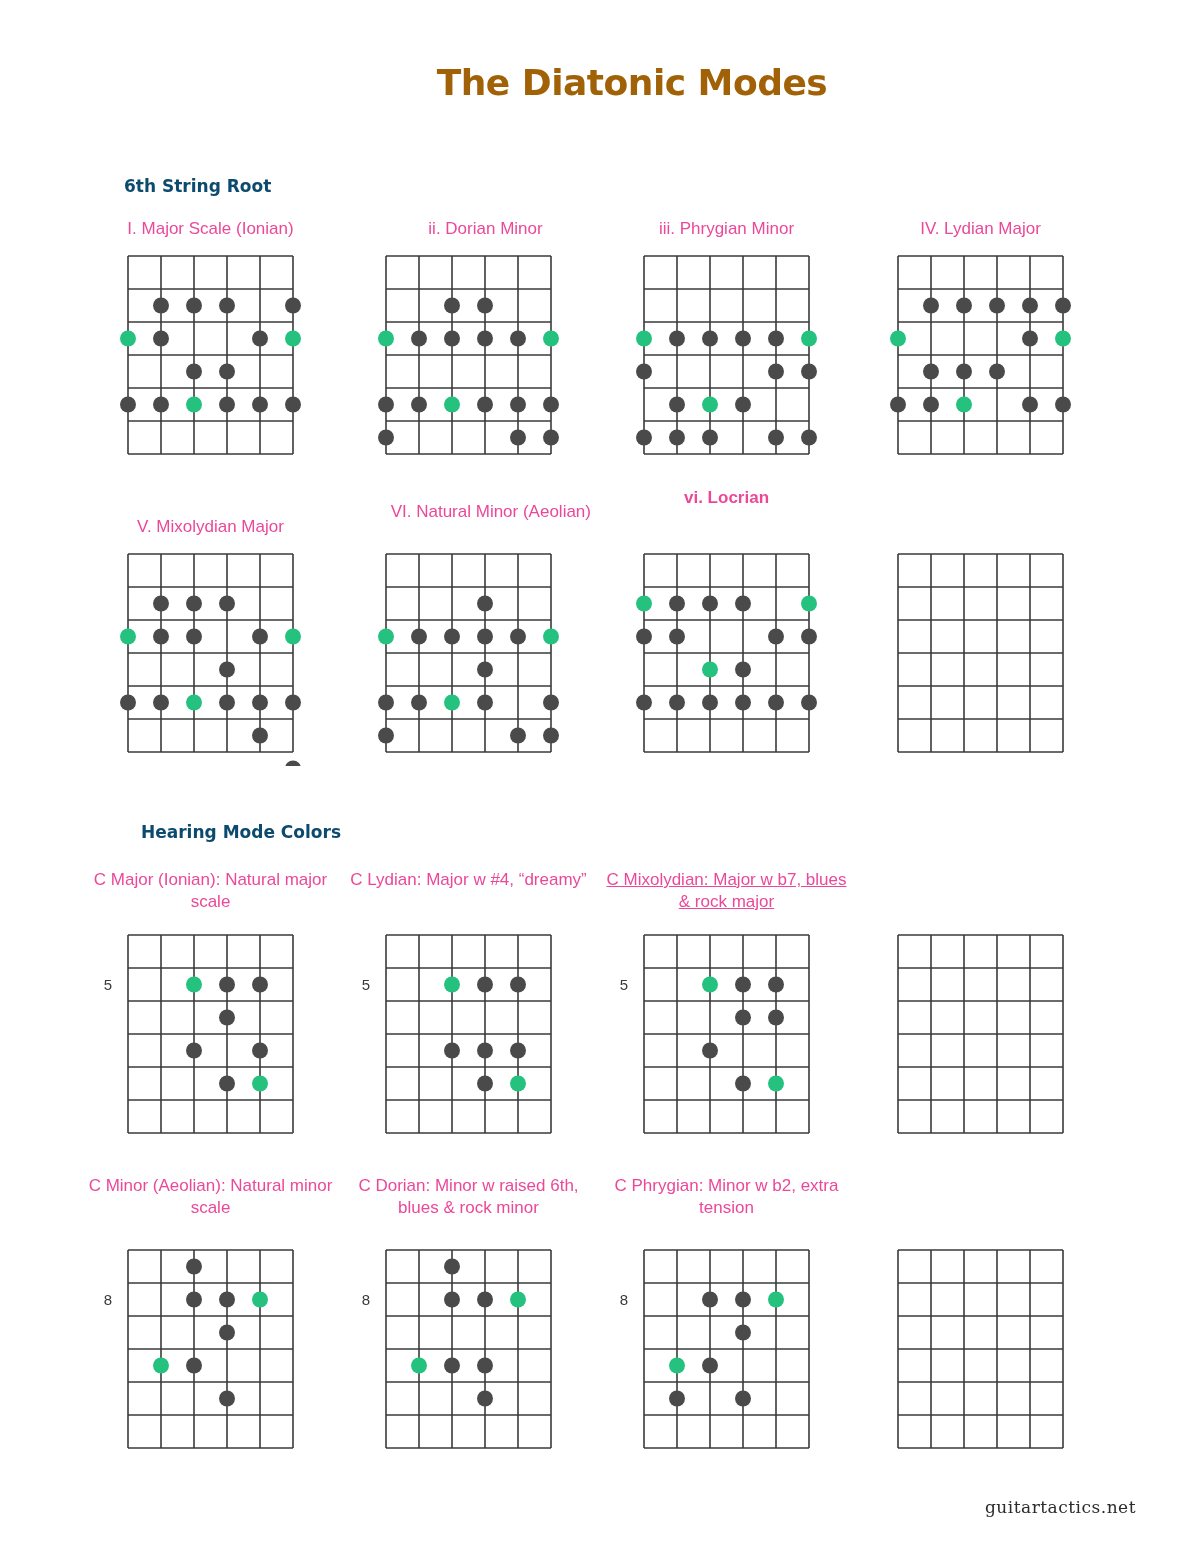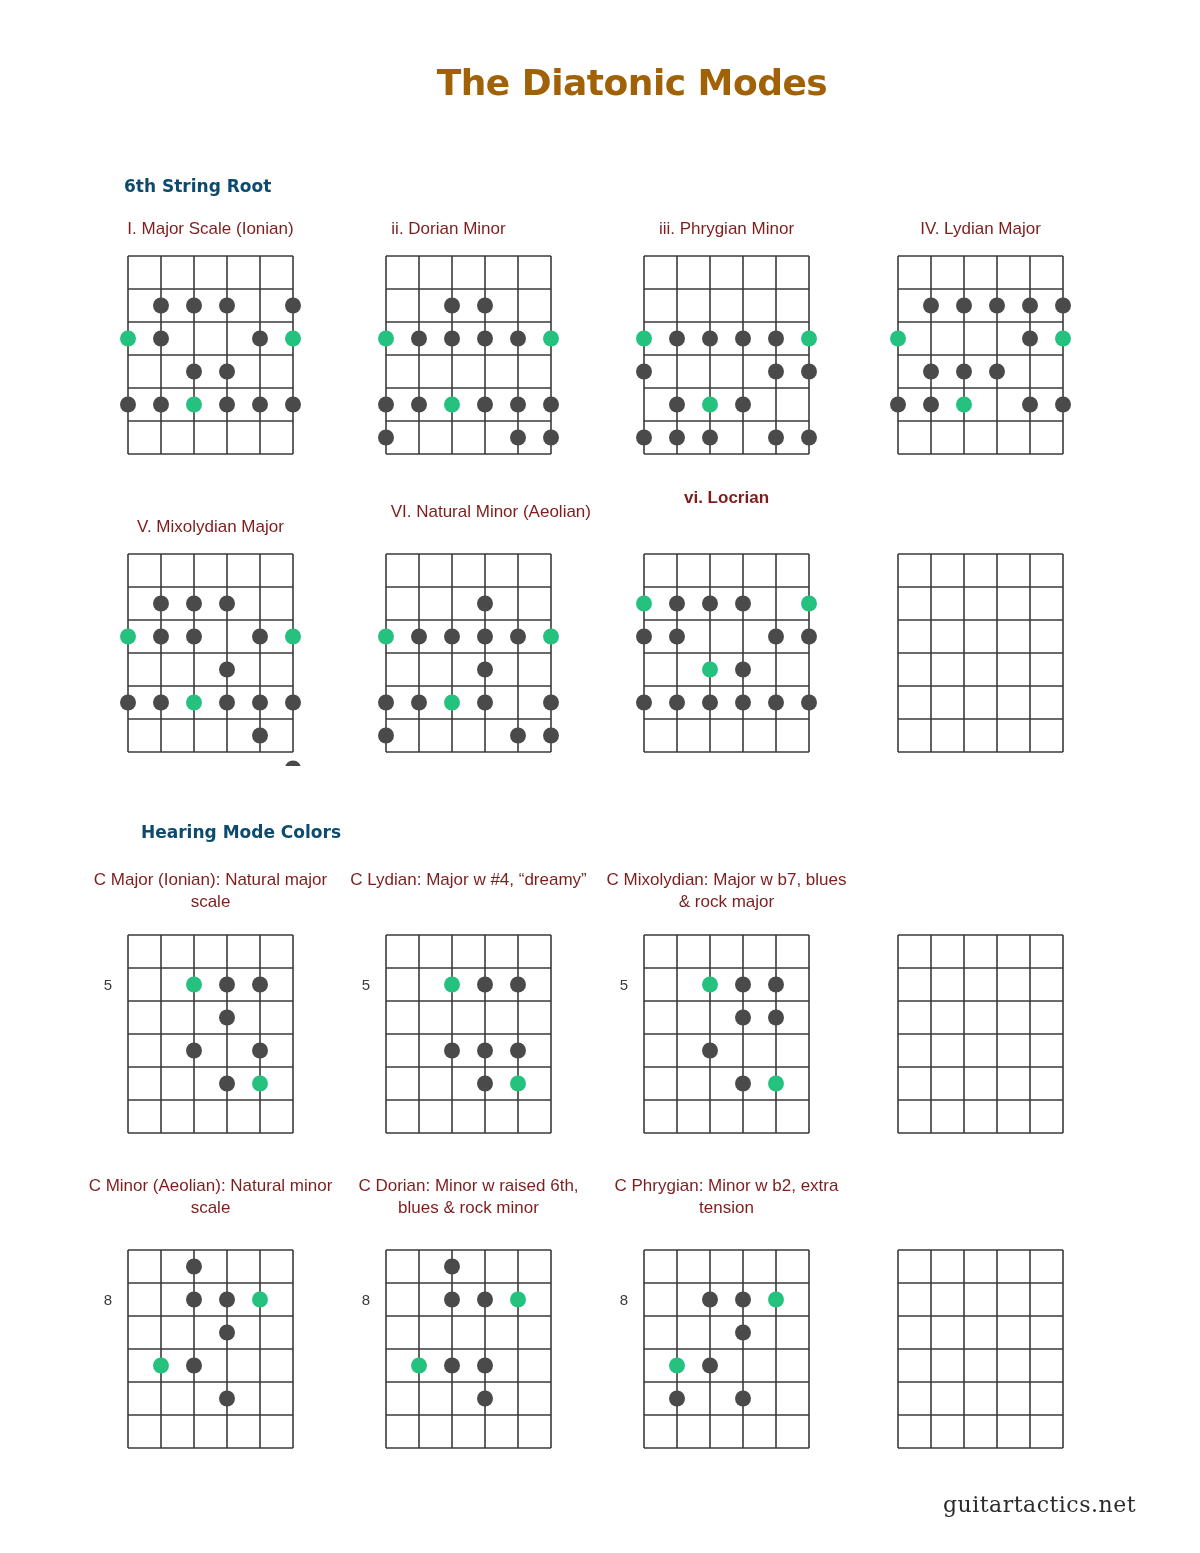--- a/index.html
+++ b/index.html
@@ -40,41 +40,41 @@
 
   .grid-block {
     position: absolute;
   }
 
   .caption {
     position: absolute;
     text-align: center;
     font-size: 17px;
     line-height: 22px;
-    color: #7f1d1d;
+    color: #ec4899;
     font-family: "Liberation Sans", sans-serif;
   }
 
   .fretnum {
     position: absolute;
     font-size: 15px;
     color: #3a3a3a;
     text-align: right;
   }
 
   .fretboard {
     position: absolute;
   }
 
   .footer-url {
     position: absolute;
     right: 64px;
     bottom: 36px;
     font-family: "DejaVu Serif", serif;
-    font-size: 22px;
+    font-size: 17px;
     color: #2b2b2b;
     letter-spacing: 0.5px;
   }
 
   svg { display: block; }
 </style>
 </head>
 <body>
 
 <div id="page-title">The Diatonic Modes</div>
@@ -145,21 +145,21 @@
         <circle cx="47" cy="162.5" r="8" fill="#4a4a4a"></circle>
         <circle cx="80" cy="162.5" r="8" fill="#25c17f"></circle>
         <circle cx="113" cy="162.5" r="8" fill="#4a4a4a"></circle>
         <circle cx="146" cy="162.5" r="8" fill="#4a4a4a"></circle>
         <circle cx="179" cy="162.5" r="8" fill="#4a4a4a"></circle>
         <circle cx="14" cy="195.5" r="8" fill="#4a4a4a"></circle>
         <circle cx="146" cy="195.5" r="8" fill="#4a4a4a"></circle>
         <circle cx="179" cy="195.5" r="8" fill="#4a4a4a"></circle>
       </svg>
     </div>
-    <div class="caption" style="left: 326px; top: 218px; width: 245px;">ii. Dorian Minor</div>
+    <div class="caption" style="left: 363px; top: 218px; width: 245px;">ii. Dorian Minor</div>
     <div class="grid-block" style="left: 644px; top: 256px;">
       <svg width="193" height="226" class="fretboard" style="position: relative; margin-left: -14px; margin-top: -14px;">
         <line x1="14" y1="14" x2="14" y2="212" stroke="#3a3a3a" stroke-width="1.6"></line>
         <line x1="47" y1="14" x2="47" y2="212" stroke="#3a3a3a" stroke-width="1.6"></line>
         <line x1="80" y1="14" x2="80" y2="212" stroke="#3a3a3a" stroke-width="1.6"></line>
         <line x1="113" y1="14" x2="113" y2="212" stroke="#3a3a3a" stroke-width="1.6"></line>
         <line x1="146" y1="14" x2="146" y2="212" stroke="#3a3a3a" stroke-width="1.6"></line>
         <line x1="179" y1="14" x2="179" y2="212" stroke="#3a3a3a" stroke-width="1.6"></line>
         <line x1="14" y1="14" x2="179" y2="14" stroke="#3a3a3a" stroke-width="1.6"></line>
         <line x1="14" y1="47" x2="179" y2="47" stroke="#3a3a3a" stroke-width="1.6"></line>
@@ -415,21 +415,21 @@
         <circle cx="80" cy="63.5" r="8" fill="#25c17f"></circle>
         <circle cx="113" cy="63.5" r="8" fill="#4a4a4a"></circle>
         <circle cx="146" cy="63.5" r="8" fill="#4a4a4a"></circle>
         <circle cx="113" cy="96.5" r="8" fill="#4a4a4a"></circle>
         <circle cx="146" cy="96.5" r="8" fill="#4a4a4a"></circle>
         <circle cx="80" cy="129.5" r="8" fill="#4a4a4a"></circle>
         <circle cx="113" cy="162.5" r="8" fill="#4a4a4a"></circle>
         <circle cx="146" cy="162.5" r="8" fill="#25c17f"></circle>
       </svg>
     </div>
-    <div class="caption" style="left: 604px; top: 869px; width: 245px;">C Mixolydian: Major w b7, blues &amp; rock major</div>
+    <div class="caption" style="left: 604px; top: 869px; width: 245px; text-decoration: underline;">C Mixolydian: Major w b7, blues &amp; rock major</div>
     <div class="fretnum" style="left: 598px; top: 975.5px; width: 30px;">5</div>
     <div class="grid-block" style="left: 898px; top: 935px;">
       <svg width="193" height="226" class="fretboard" style="position: relative; margin-left: -14px; margin-top: -14px;">
         <line x1="14" y1="14" x2="14" y2="212" stroke="#3a3a3a" stroke-width="1.6"></line>
         <line x1="47" y1="14" x2="47" y2="212" stroke="#3a3a3a" stroke-width="1.6"></line>
         <line x1="80" y1="14" x2="80" y2="212" stroke="#3a3a3a" stroke-width="1.6"></line>
         <line x1="113" y1="14" x2="113" y2="212" stroke="#3a3a3a" stroke-width="1.6"></line>
         <line x1="146" y1="14" x2="146" y2="212" stroke="#3a3a3a" stroke-width="1.6"></line>
         <line x1="179" y1="14" x2="179" y2="212" stroke="#3a3a3a" stroke-width="1.6"></line>
         <line x1="14" y1="14" x2="179" y2="14" stroke="#3a3a3a" stroke-width="1.6"></line>

